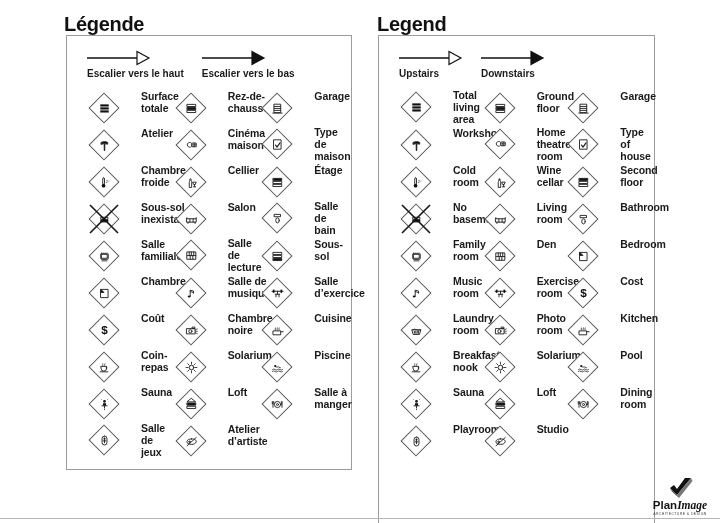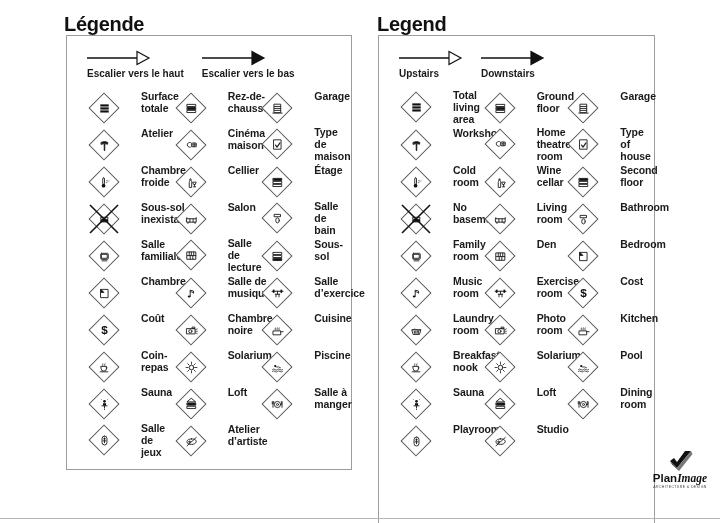--- a/index.html
+++ b/index.html
@@ -17,21 +17,21 @@
   .arrow-label{font-size:10px;font-weight:bold;white-space:nowrap;}
   .legend-grid{display:grid;grid-template-columns:repeat(3,1fr);grid-auto-rows:37px;align-items:center;}
   .legend-item{display:flex;gap:20px;min-width:0;margin-top:13px;}
   .icon-cell{position:relative;width:34px;height:34px;flex:0 0 34px;display:flex;align-items:center;justify-content:center;}
   .diamond{width:22px;height:22px;border:1px solid #555;transform:rotate(45deg);background:#fff;
            display:flex;align-items:center;justify-content:center;box-sizing:border-box;}
   .diamond .di{transform:rotate(-45deg);display:flex;align-items:center;justify-content:center;width:16px;height:16px;}
   .item-label{font-size:10.5px;font-weight:bold;line-height:1.12;letter-spacing:-0.1px;}
   .x-over{position:absolute;inset:0;pointer-events:none;}
   .bottom-rule{position:absolute;left:0;top:518px;width:720px;height:1px;background:#b5b5b5;}
-  .logo{position:absolute;left:646px;top:450px;width:68px;text-align:center;line-height:1;}
+  .logo{position:absolute;left:646px;top:477px;width:68px;text-align:center;line-height:1;}
   .logo-mark{display:block;margin:0 auto 1px auto;}
   .logo-text{font-size:11.5px;font-weight:bold;color:#111;white-space:nowrap;}
   .logo-text .it{font-family:"Liberation Serif",serif;font-style:italic;font-weight:bold;}
   .logo-tag{font-size:3.5px;color:#444;letter-spacing:0.4px;margin-top:1px;}
 </style>
 </head>
 <body>
 
 <div class="screen">
 

